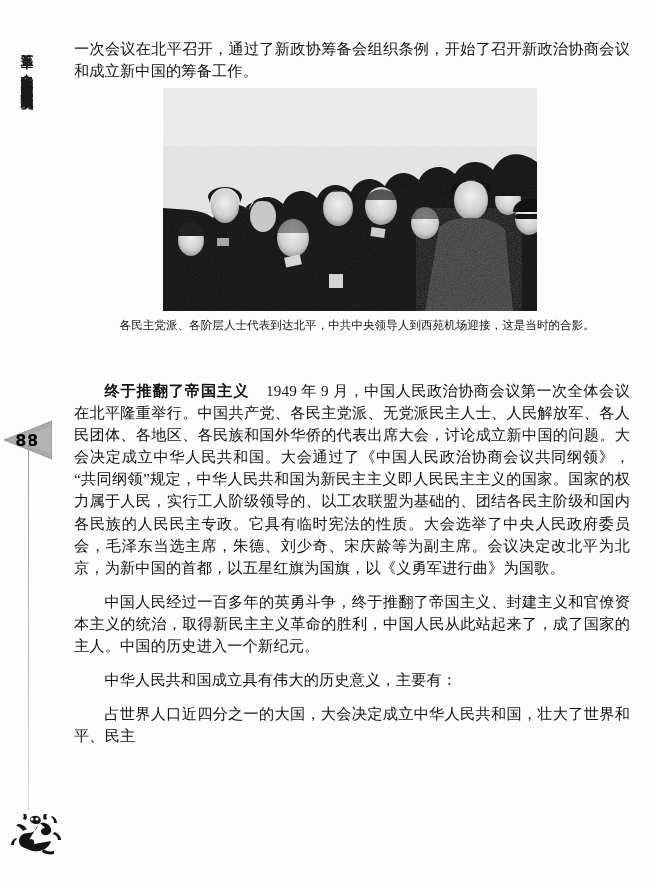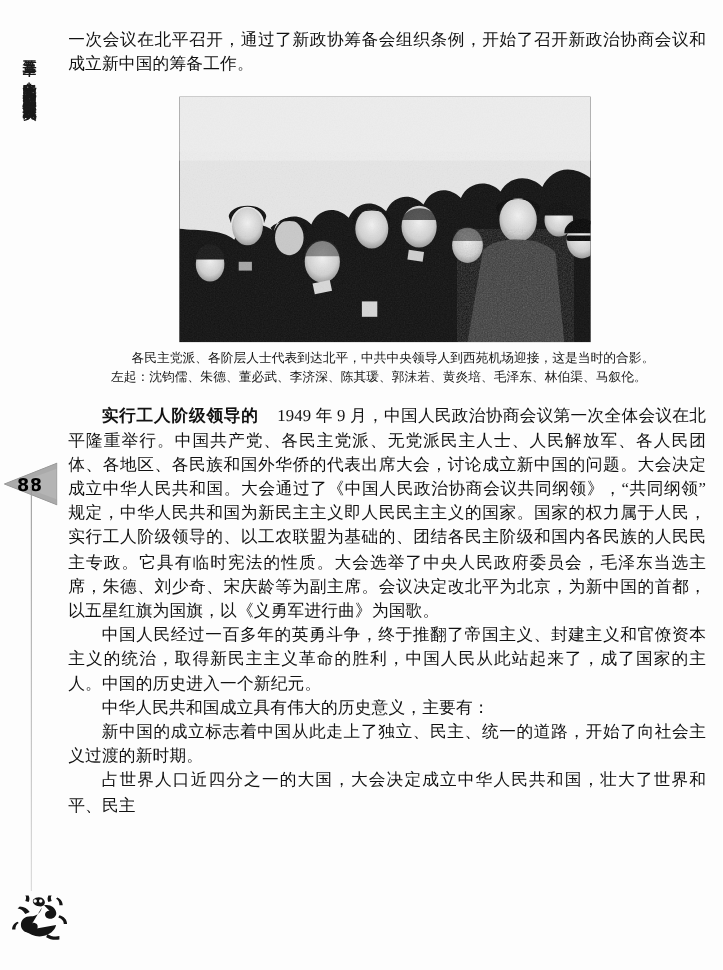--- a/index.html
+++ b/index.html
@@ -92,21 +92,21 @@
   
   .content {
     position: absolute;
     left: 62px;
     top: 0;
     width: 580px;
     height: 882px;
   }
 
   p.body {
-    margin: 0;
+    margin: 12px;
     font-size: 15.2px;
     line-height: 22.1px;
     text-align: justify;
     text-justify: inter-ideograph;
     letter-spacing: 0.15px;
     color: #121212;
   }
   p.indent { text-indent: 2em; }
 
   .lead-in {
@@ -263,33 +263,31 @@
           <rect x="208" y="140" width="14" height="9" fill="#cfcfcf" transform="rotate(8 215 144)"></rect>
           <rect x="166" y="186" width="14" height="14" fill="#d5d5d5"></rect>
           <rect x="54" y="150" width="12" height="8" fill="#cccccc" opacity="0.8"></rect>
 
           <rect x="0" y="0" width="374" height="223" filter="url(#grain)" opacity="0.5"></rect>
           <rect x="0" y="0" width="374" height="50" fill="#efefef" opacity="0.35"></rect>
         </svg>
       </div>
       <figcaption class="caption">
         <span class="cap-line cap-line-1">各民主党派、各阶层人士代表到达北平，中共中央领导人到西苑机场迎接，这是当时的合影。</span>
-        <span class="cap-line cap-line-2">左起：沈钧儒、朱德、董必武、李济深、陈其瑗、郭沫若、黄炎培、毛泽东、林伯渠、马叙伦。</span>
       </figcaption>
     </figure>
 
     <div class="body-block">
 
-      <p class="body indent"><span class="lead-in">实行工人阶级领导的</span><span>1949 年 9 月，中国人民政治协商会议第一次全体会议在北平隆重举行。中国共产党、各民主党派、无党派民主人士、人民解放军、各人民团体、各地区、各民族和国外华侨的代表出席大会，讨论成立新中国的问题。大会决定成立中华人民共和国。大会通过了《中国人民政治协商会议共同纲领》，“共同纲领”规定，中华人民共和国为新民主主义即人民民主主义的国家。国家的权力属于人民，实行工人阶级领导的、以工农联盟为基础的、团结各民主阶级和国内各民族的人民民主专政。它具有临时宪法的性质。大会选举了中央人民政府委员会，毛泽东当选主席，朱德、刘少奇、宋庆龄等为副主席。会议决定改北平为北京，为新中国的首都，以五星红旗为国旗，以《义勇军进行曲》为国歌。</span></p>
+      <p class="body indent"><span class="lead-in">终于推翻了帝国主义</span><span>1949 年 9 月，中国人民政治协商会议第一次全体会议在北平隆重举行。中国共产党、各民主党派、无党派民主人士、人民解放军、各人民团体、各地区、各民族和国外华侨的代表出席大会，讨论成立新中国的问题。大会决定成立中华人民共和国。大会通过了《中国人民政治协商会议共同纲领》，“共同纲领”规定，中华人民共和国为新民主主义即人民民主主义的国家。国家的权力属于人民，实行工人阶级领导的、以工农联盟为基础的、团结各民主阶级和国内各民族的人民民主专政。它具有临时宪法的性质。大会选举了中央人民政府委员会，毛泽东当选主席，朱德、刘少奇、宋庆龄等为副主席。会议决定改北平为北京，为新中国的首都，以五星红旗为国旗，以《义勇军进行曲》为国歌。</span></p>
 
 
       <p class="body indent">中国人民经过一百多年的英勇斗争，终于推翻了帝国主义、封建主义和官僚资本主义的统治，取得新民主主义革命的胜利，中国人民从此站起来了，成了国家的主人。中国的历史进入一个新纪元。</p>
 
       <p class="body indent">中华人民共和国成立具有伟大的历史意义，主要有：</p>
 
-      <p class="body indent">新中国的成立标志着中国从此走上了独立、民主、统一的道路，开始了向社会主义过渡的新时期。</p>
 
       <p class="body indent">占世界人口近四分之一的大国，大会决定成立中华人民共和国，壮大了世界和平、民主</p>
 
     </div>
 
   </div>
 </div>
 
 </body></html>

